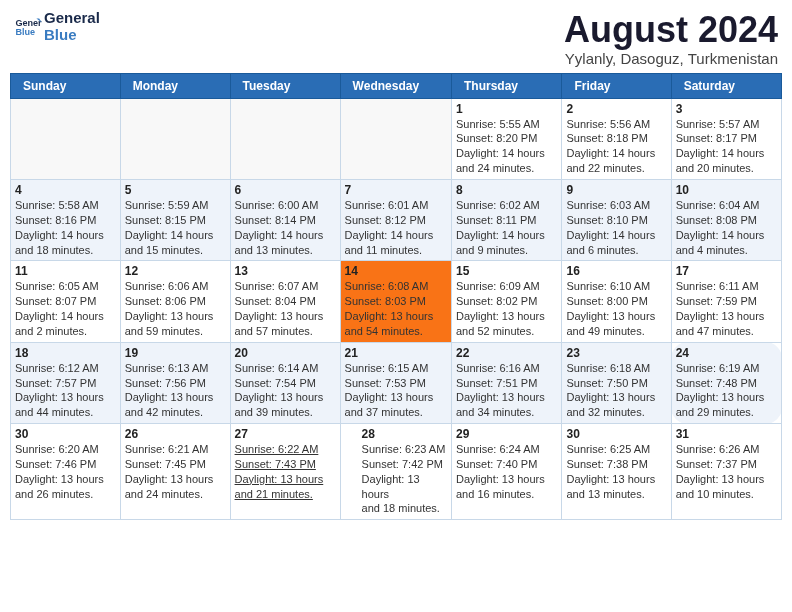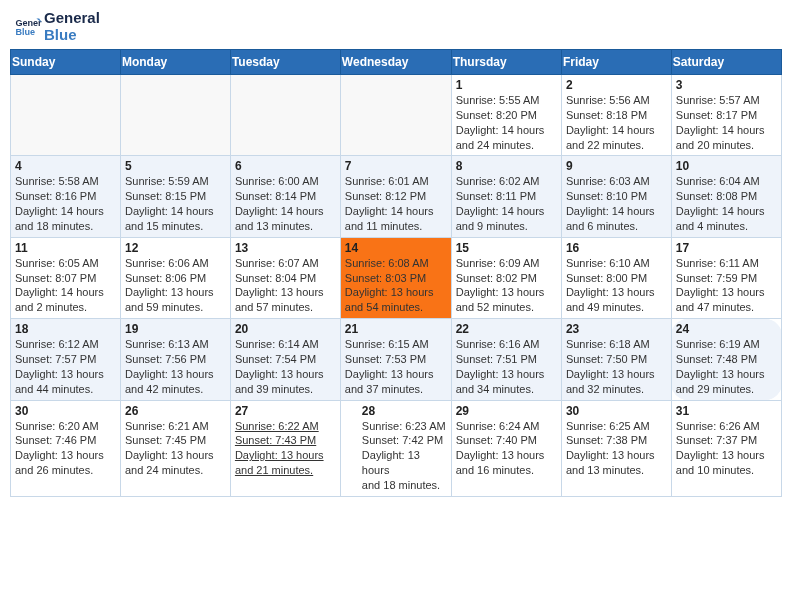--- a/index.html
+++ b/index.html
@@ -42,21 +42,21 @@
     }
     .calendar {
       width: 100%;
       border-collapse: collapse;
     }
     .calendar th {
       background: #2a6db5;
       color: #fff;
       font-size: 12px;
       font-weight: bold;
-      padding: 5px 1px;
+      padding: 5px 12px;
       text-align: left;
       border: 1px solid #1a5a9a;
     }
     .calendar td {
       border: 1px solid #c8d8e8;
       vertical-align: top;
       padding: 3px 4px;
       font-size: 10px;
       color: #222;
       width: 113px;
@@ -95,20 +95,22 @@
       <text x="2" y="18" font-size="13" font-weight="bold" fill="#1a2a4a" font-family="Arial">General</text>
       <text x="2" y="32" font-size="13" font-weight="bold" fill="#3a7cc1" font-family="Arial">Blue</text>
       <polygon points="32,8 40,14 36,8" fill="#3a7cc1"></polygon>
     </svg>
     <div>
       <div style="font-size:15px; font-weight:bold; color:#1a2a4a; line-height:1.1;">General</div>
       <div style="font-size:15px; font-weight:bold; color:#3a7cc1; line-height:1.1;">Blue</div>
     </div>
   </div>
   <div class="title-block">
+    <div class="month-title">August 2024</div>
+    <div class="subtitle">Yylanly, Dasoguz, Turkmenistan</div>
   </div>
 </div>
 
 <table class="calendar">
   <thead>
     <tr>
     <th>Sunday</th>
         <th>Monday</th>
         <th>Tuesday</th>
         <th>Wednesday</th>

